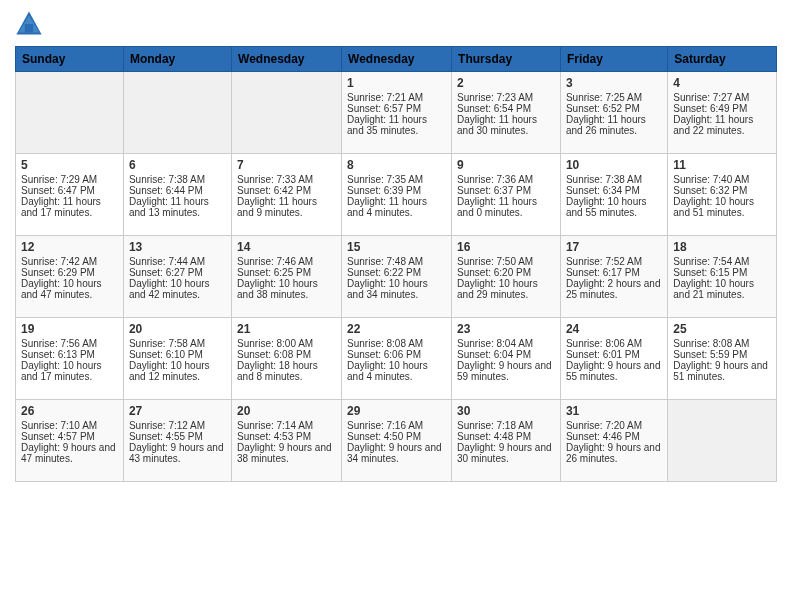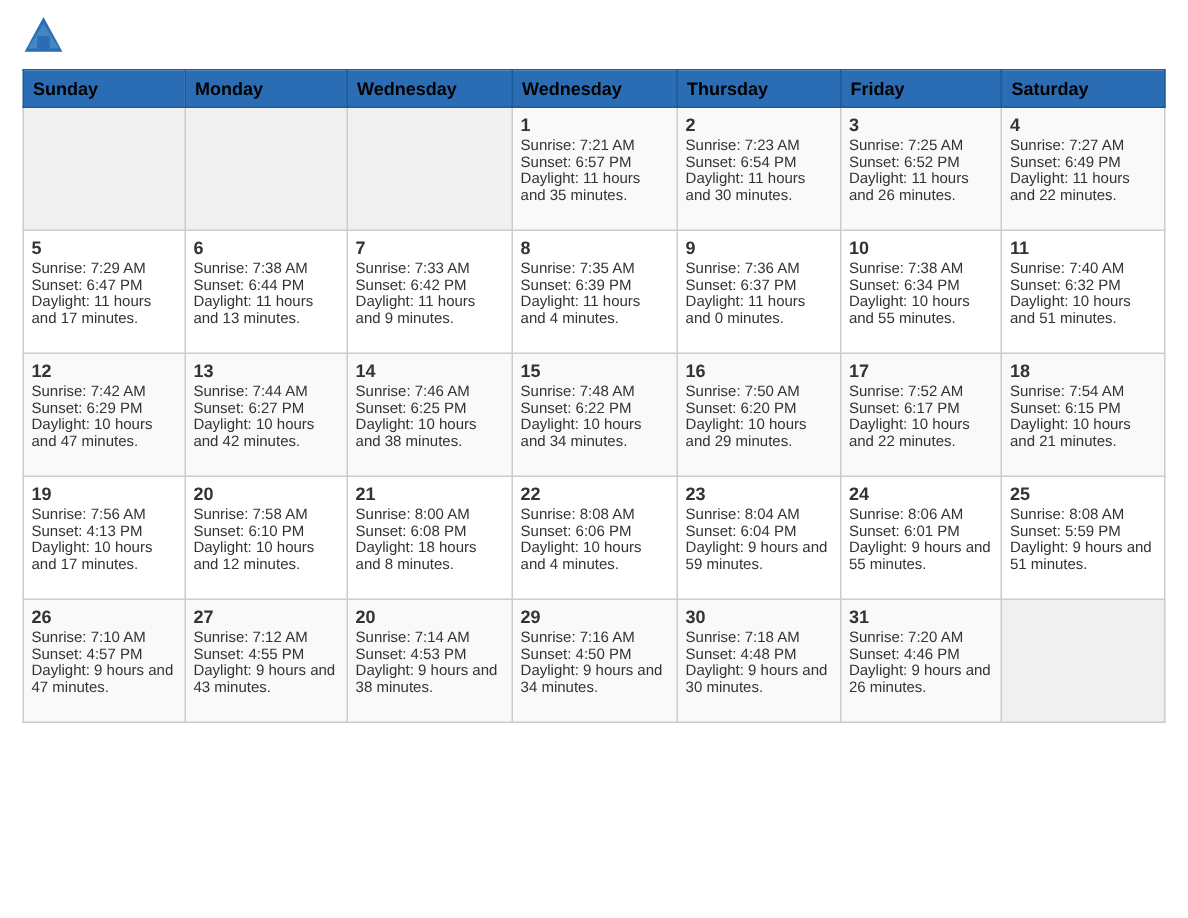--- a/index.html
+++ b/index.html
@@ -147,25 +147,25 @@
           <td><span class="day-num">9</span><span>Sunrise: 7:36 AM</span><br><span>Sunset: 6:37 PM</span><br><span>Daylight: 11 hours and 0 minutes.</span></td>
           <td><span class="day-num">10</span><span>Sunrise: 7:38 AM</span><br><span>Sunset: 6:34 PM</span><br><span>Daylight: 10 hours and 55 minutes.</span></td>
           <td><span class="day-num">11</span><span>Sunrise: 7:40 AM</span><br><span>Sunset: 6:32 PM</span><br><span>Daylight: 10 hours and 51 minutes.</span></td>
         </tr>
         <tr>
           <td><span class="day-num">12</span><span>Sunrise: 7:42 AM</span><br><span>Sunset: 6:29 PM</span><br><span>Daylight: 10 hours and 47 minutes.</span></td>
           <td><span class="day-num">13</span><span>Sunrise: 7:44 AM</span><br><span>Sunset: 6:27 PM</span><br><span>Daylight: 10 hours and 42 minutes.</span></td>
           <td><span class="day-num">14</span><span>Sunrise: 7:46 AM</span><br><span>Sunset: 6:25 PM</span><br><span>Daylight: 10 hours and 38 minutes.</span></td>
           <td><span class="day-num">15</span><span>Sunrise: 7:48 AM</span><br><span>Sunset: 6:22 PM</span><br><span>Daylight: 10 hours and 34 minutes.</span></td>
           <td><span class="day-num">16</span><span>Sunrise: 7:50 AM</span><br><span>Sunset: 6:20 PM</span><br><span>Daylight: 10 hours and 29 minutes.</span></td>
-          <td><span class="day-num">17</span><span>Sunrise: 7:52 AM</span><br><span>Sunset: 6:17 PM</span><br><span>Daylight: 10 hours and 22 minutes.</span></td>
+          <td><span class="day-num">17</span><span>Sunrise: 7:52 AM</span><br><span>Sunset: 6:17 PM</span><br><span>Daylight: 2 hours and 25 minutes.</span></td>
           <td><span class="day-num">18</span><span>Sunrise: 7:54 AM</span><br><span>Sunset: 6:15 PM</span><br><span>Daylight: 10 hours and 21 minutes.</span></td>
         </tr>
         <tr>
-          <td><span class="day-num">19</span><span>Sunrise: 7:56 AM</span><br><span>Sunset: 4:13 PM</span><br><span>Daylight: 10 hours and 17 minutes.</span></td>
+          <td><span class="day-num">19</span><span>Sunrise: 7:56 AM</span><br><span>Sunset: 6:13 PM</span><br><span>Daylight: 10 hours and 17 minutes.</span></td>
           <td><span class="day-num">20</span><span>Sunrise: 7:58 AM</span><br><span>Sunset: 6:10 PM</span><br><span>Daylight: 10 hours and 12 minutes.</span></td>
           <td><span class="day-num">21</span><span>Sunrise: 8:00 AM</span><br><span>Sunset: 6:08 PM</span><br><span>Daylight: 18 hours and 8 minutes.</span></td>
           <td><span class="day-num">22</span><span>Sunrise: 8:08 AM</span><br><span>Sunset: 6:06 PM</span><br><span>Daylight: 10 hours and 4 minutes.</span></td>
           <td><span class="day-num">23</span><span>Sunrise: 8:04 AM</span><br><span>Sunset: 6:04 PM</span><br><span>Daylight: 9 hours and 59 minutes.</span></td>
           <td><span class="day-num">24</span><span>Sunrise: 8:06 AM</span><br><span>Sunset: 6:01 PM</span><br><span>Daylight: 9 hours and 55 minutes.</span></td>
           <td><span class="day-num">25</span><span>Sunrise: 8:08 AM</span><br><span>Sunset: 5:59 PM</span><br><span>Daylight: 9 hours and 51 minutes.</span></td>
         </tr>
         <tr>
           <td><span class="day-num">26</span><span>Sunrise: 7:10 AM</span><br><span>Sunset: 4:57 PM</span><br><span>Daylight: 9 hours and 47 minutes.</span></td>
           <td><span class="day-num">27</span><span>Sunrise: 7:12 AM</span><br><span>Sunset: 4:55 PM</span><br><span>Daylight: 9 hours and 43 minutes.</span></td>

